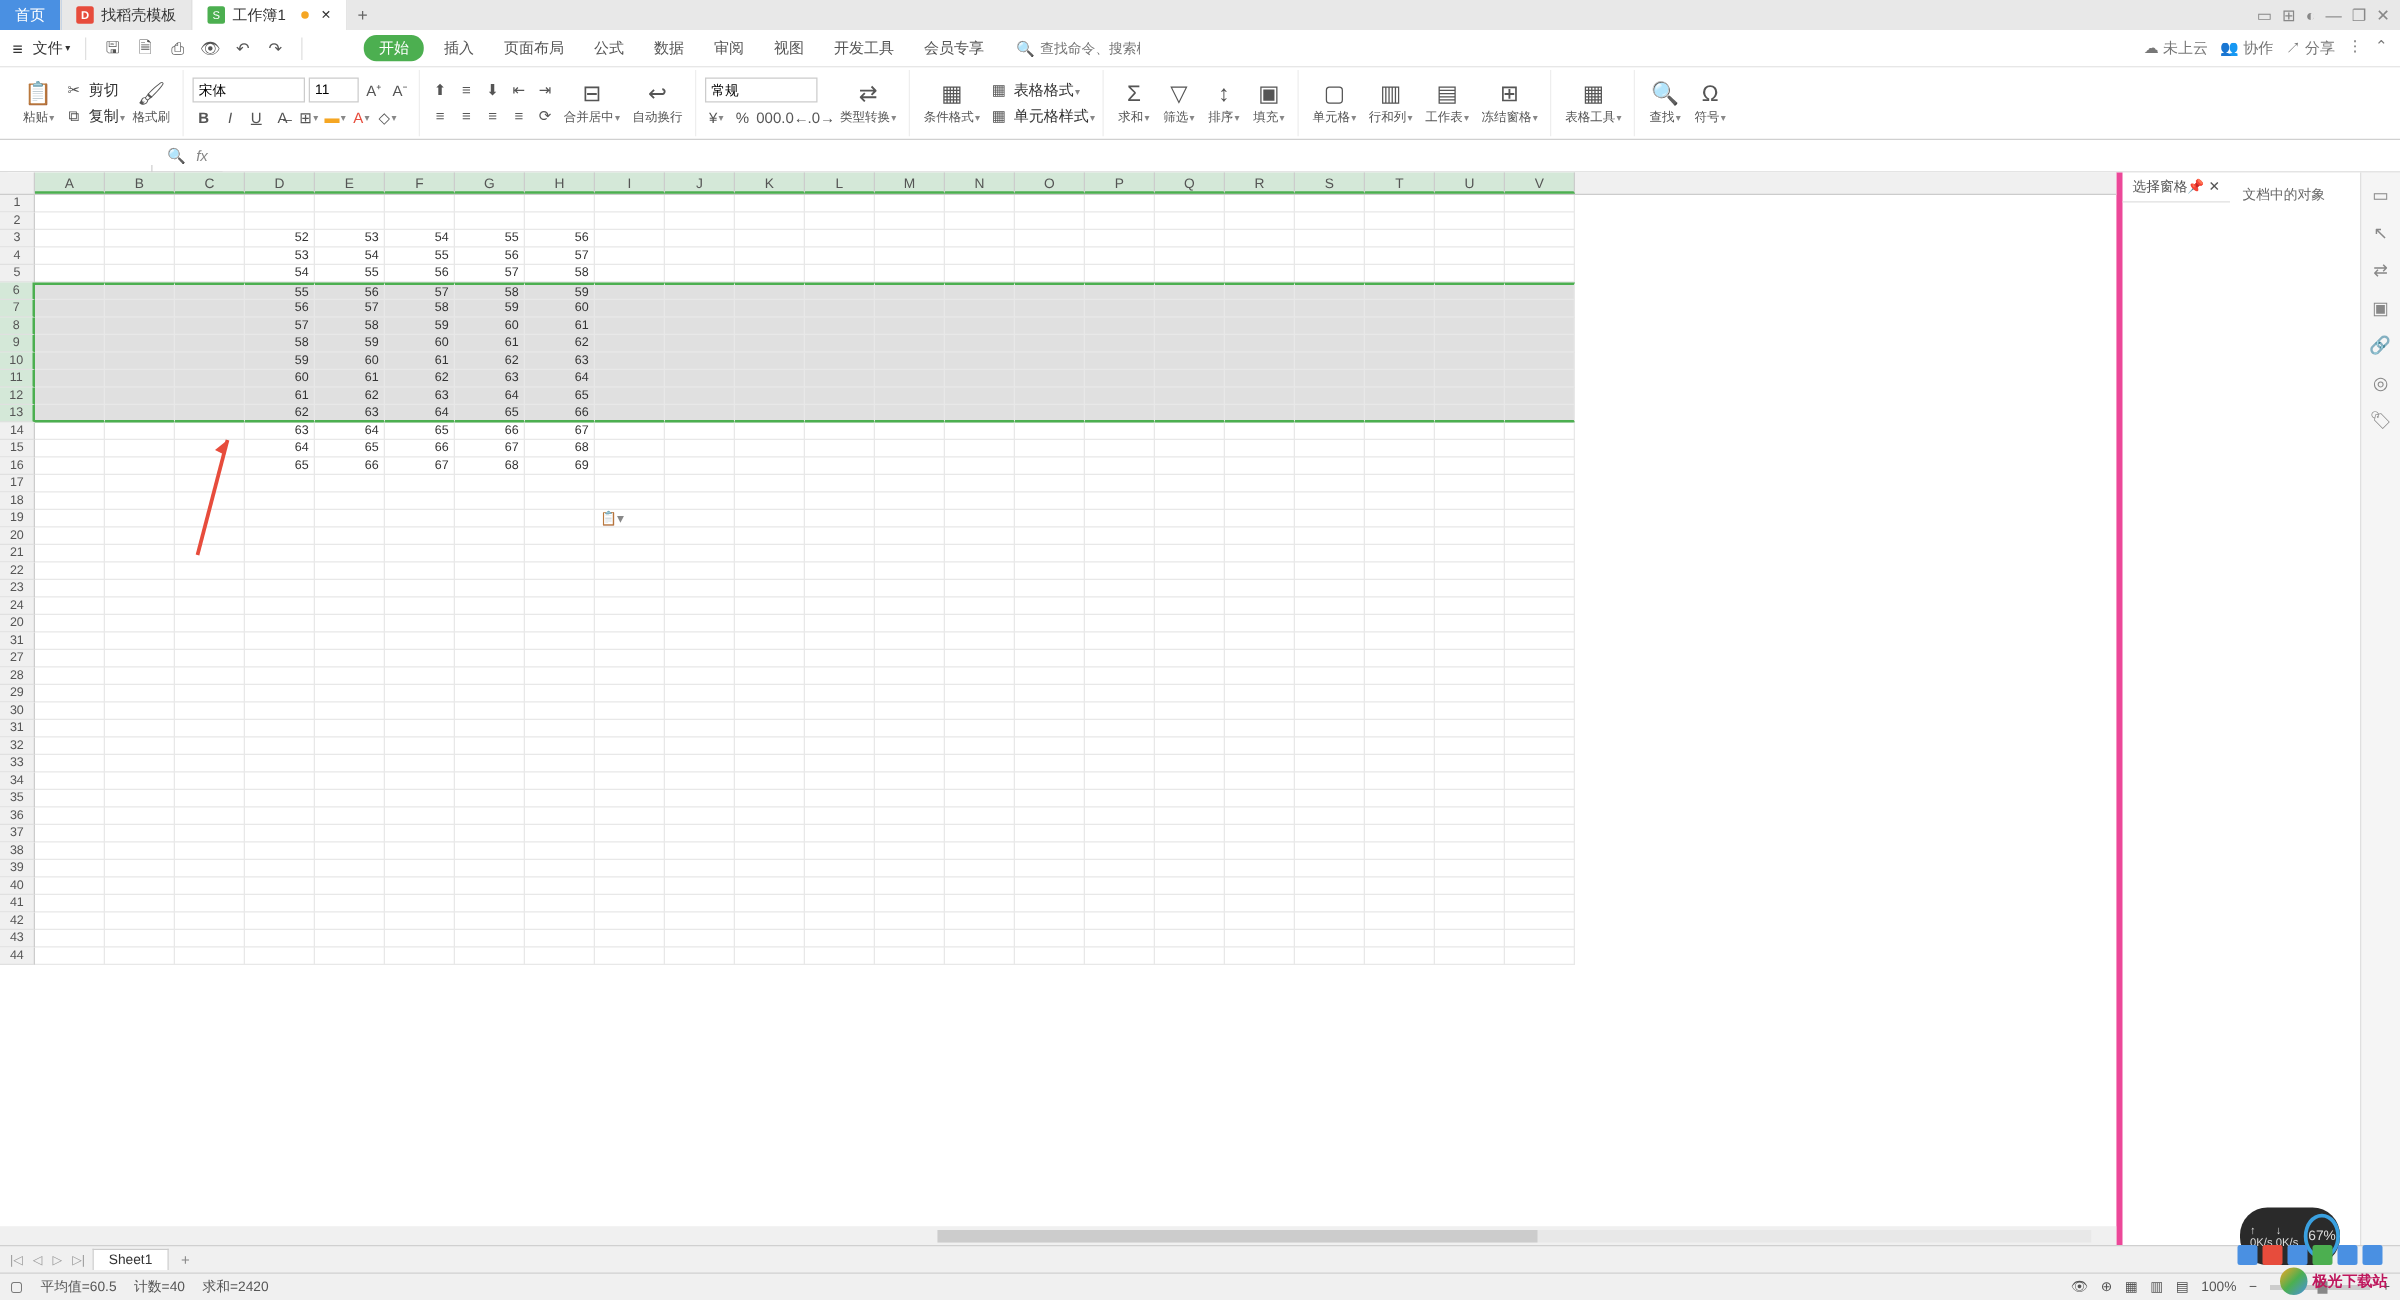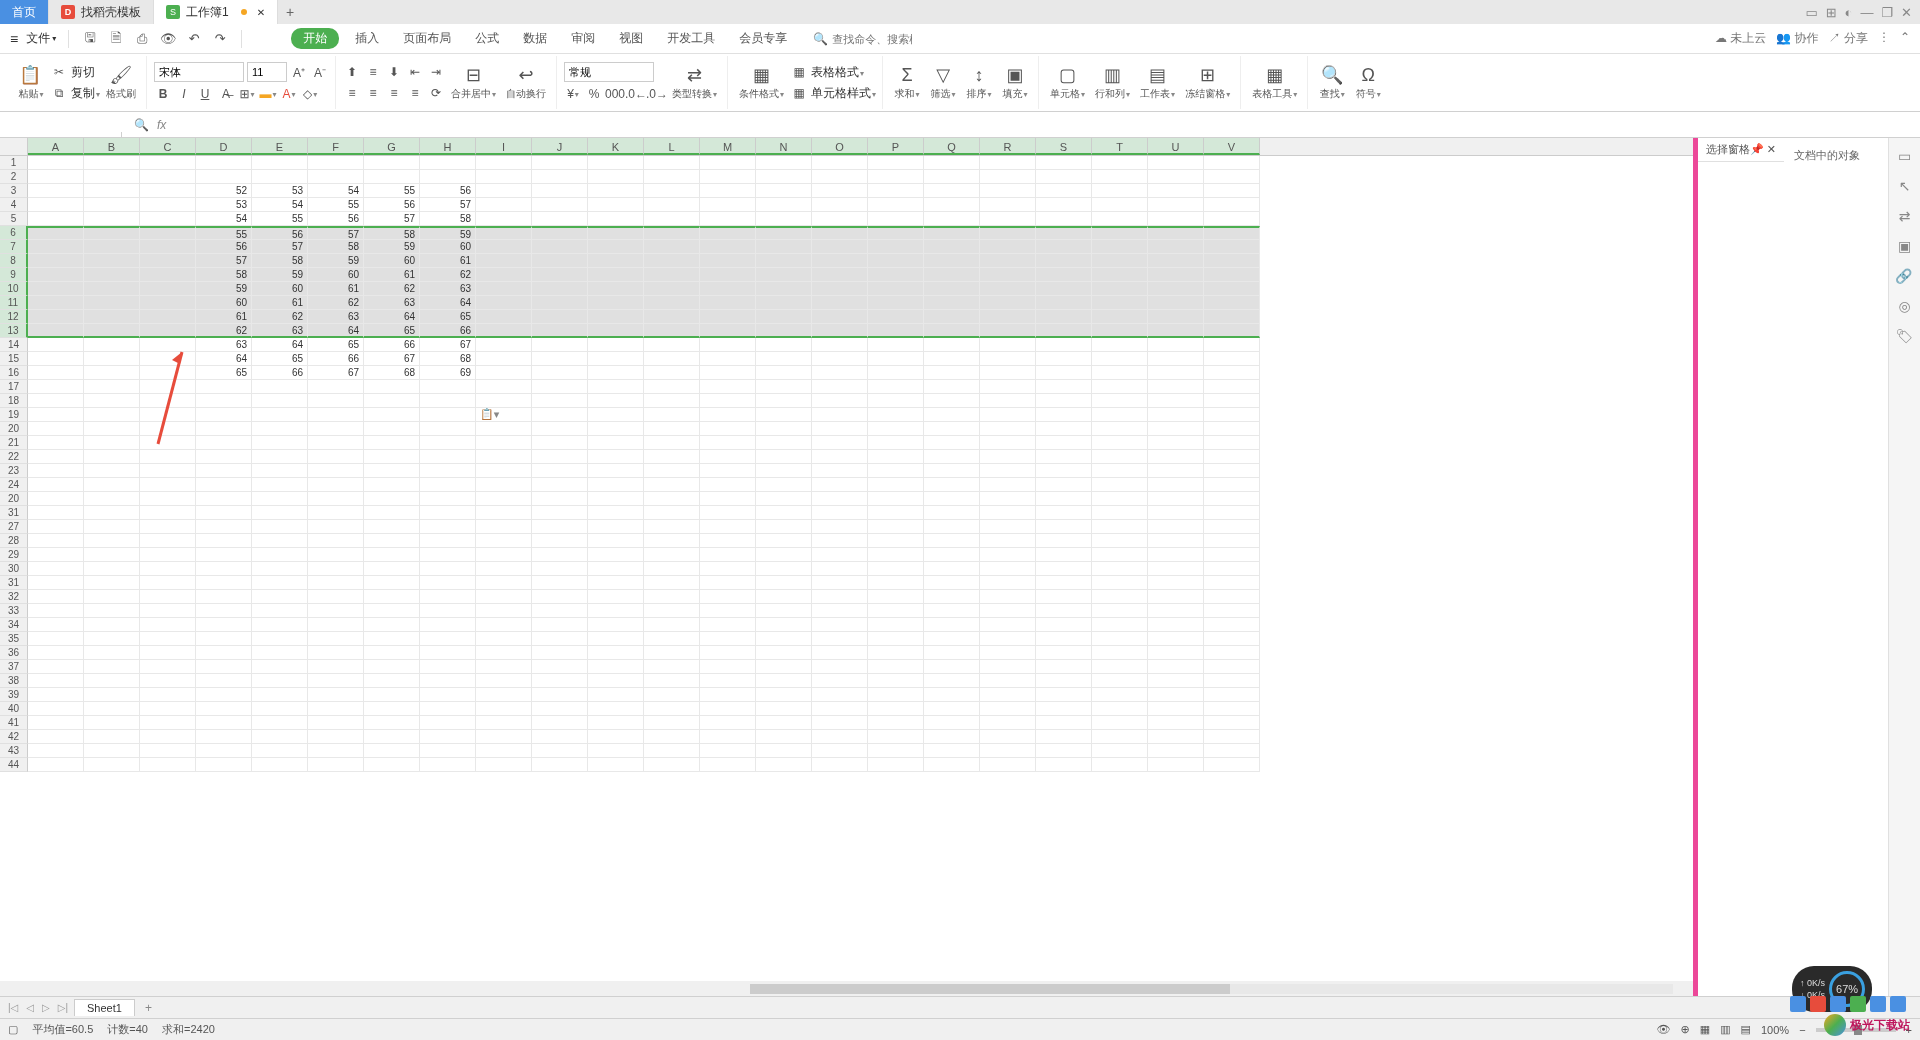--- a/index.html
+++ b/index.html
@@ -1526,21 +1526,21 @@
     <span>100%</span>
     <span>−</span>
     <span style="width:80px;height:4px;background:#ccc;display:inline-block;position:relative">
         <span style="position:absolute;left:38px;top:-3px;width:8px;height:10px;background:#888"></span>
       </span>
     <span>+</span>
   </div>
 </div>
 
 <div class="net-widget">
-  <div style="display:flex;flex-direction:column;gap:2px">
+  <div style="display:flex;gap:2px">
     <span>↑ <span>0K/s</span></span>
     <span>↓ <span>0K/s</span></span>
   </div>
   <div class="circle">67%</div>
 </div>
 <div class="tray">
   <span></span>
   <span style="background:#e74c3c"></span>
   <span></span>
   <span style="background:#4caf50"></span>

